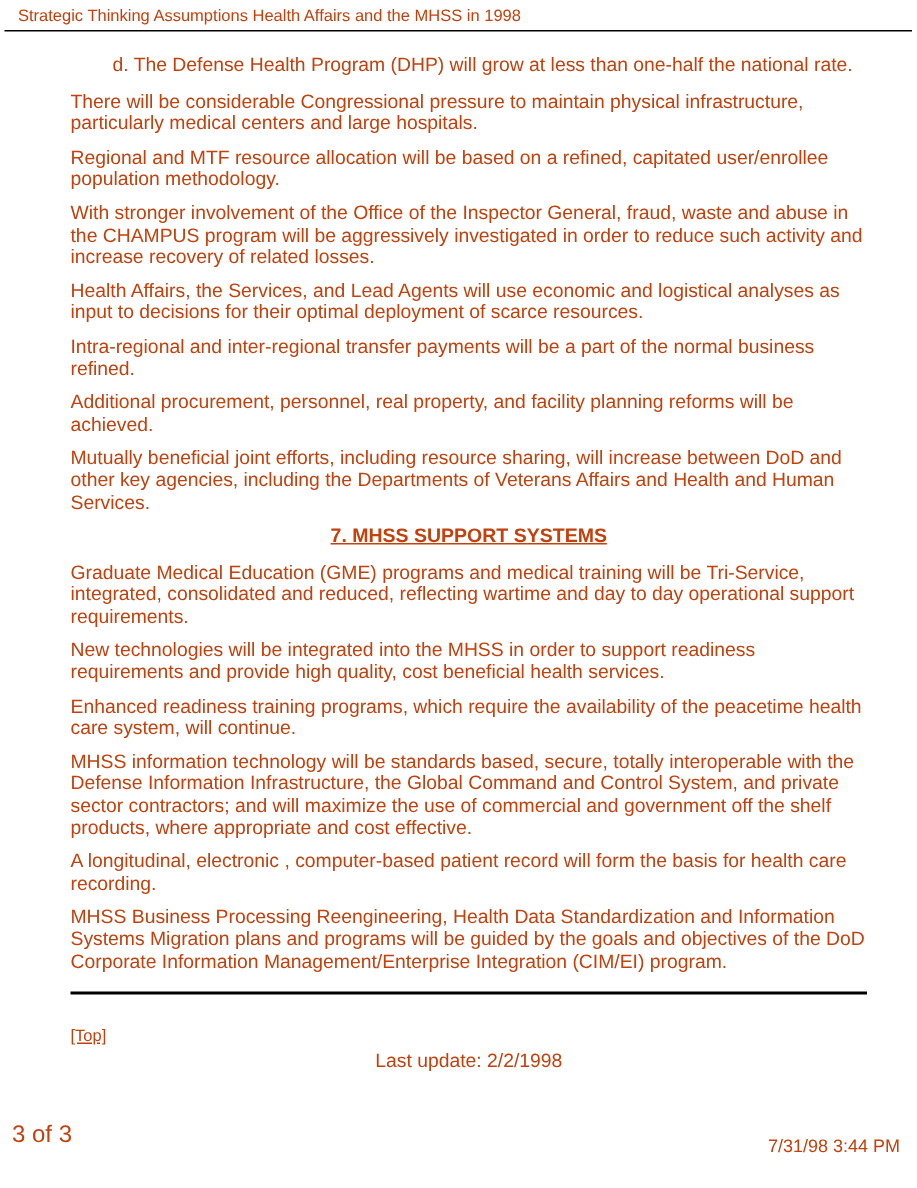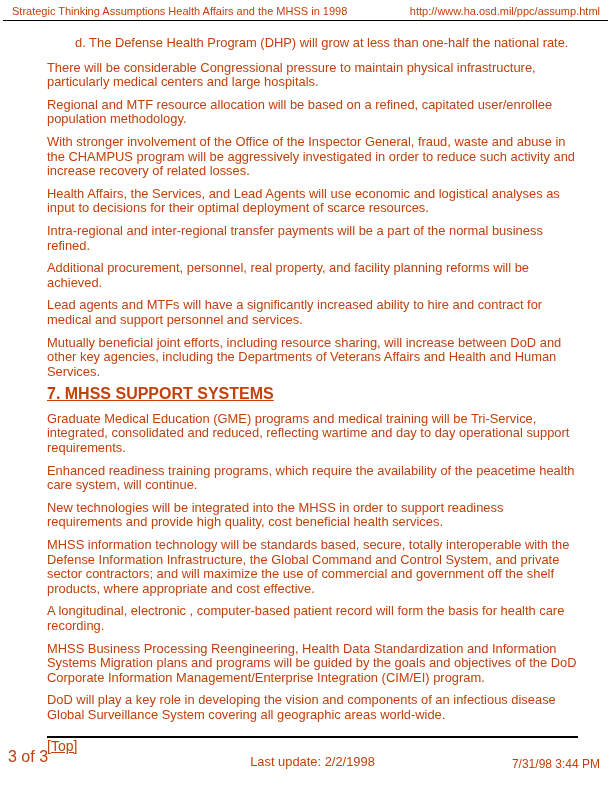--- a/index.html
+++ b/index.html
@@ -34,36 +34,38 @@
     line-height: 14.6px;
   }
   .content p {
     margin: 0 0 8px 0;
   }
   p.indent {
     margin-left: 28px;
     margin-bottom: 10px;
   }
   .section-heading {
-    font-size: 16px;
+    font-size: 13px;
     font-weight: bold;
     text-decoration: underline;
     margin: 6px 0 10px 0;
+    text-align: center;
   }
   hr.rule {
     border: none;
     border-top: 2px solid #000000;
     margin: 13px 0 1px 0;
   }
   .top-link {
     display: inline-block;
     text-decoration: underline;
-    font-size: 14px;
+    font-size: 11px;
     line-height: 15px;
     cursor: pointer;
+    margin-top: 20px;
   }
   .last-update {
     font-size: 12.9px;
     line-height: 15px;
     text-align: center;
   }
   .footer-left {
     position: absolute;
     left: 8px;
     bottom: 26px;
@@ -76,44 +78,41 @@
     font-size: 12px;
   }
 </style>
 </head>
 <body>
 
 <div class="page">
 
   <div class="print-header">
     <span class="hdr-title">Strategic Thinking Assumptions Health Affairs and the MHSS in 1998</span>
-    <span class="hdr-url">http://www.ha.osd.mil/ppc/assump.html</span>
   </div>
 
   <div class="content">
     <p class="indent">d. The Defense Health Program (DHP) will grow at less than one-half the national rate.</p>
 
     <p>There will be considerable Congressional pressure to maintain physical infrastructure, particularly medical centers and large hospitals.</p>
     <p>Regional and MTF resource allocation will be based on a refined, capitated user/enrollee population methodology.</p>
     <p>With stronger involvement of the Office of the Inspector General, fraud, waste and abuse in the CHAMPUS program will be aggressively investigated in order to reduce such activity and increase recovery of related losses.</p>
     <p>Health Affairs, the Services, and Lead Agents will use economic and logistical analyses as input to decisions for their optimal deployment of scarce resources.</p>
     <p>Intra-regional and inter-regional transfer payments will be a part of the normal business refined.</p>
     <p>Additional procurement, personnel, real property, and facility planning reforms will be achieved.</p>
-    <p>Lead agents and MTFs will have a significantly increased ability to hire and contract for medical and support personnel and services.</p>
     <p>Mutually beneficial joint efforts, including resource sharing, will increase between DoD and other key agencies, including the Departments of Veterans Affairs and Health and Human Services.</p>
 
     <div class="section-heading">7. MHSS SUPPORT SYSTEMS</div>
 
     <p>Graduate Medical Education (GME) programs and medical training will be Tri-Service, integrated, consolidated and reduced, reflecting wartime and day to day operational support requirements.</p>
+    <p>New technologies will be integrated into the MHSS in order to support readiness requirements and provide high quality, cost beneficial health services.</p>
     <p>Enhanced readiness training programs, which require the availability of the peacetime health care system, will continue.</p>
-    <p>New technologies will be integrated into the MHSS in order to support readiness requirements and provide high quality, cost beneficial health services.</p>
     <p>MHSS information technology will be standards based, secure, totally interoperable with the Defense Information Infrastructure, the Global Command and Control System, and private sector contractors; and will maximize the use of commercial and government off the shelf products, where appropriate and cost effective.</p>
     <p>A longitudinal, electronic , computer-based patient record will form the basis for health care recording.</p>
     <p>MHSS Business Processing Reengineering, Health Data Standardization and Information Systems Migration plans and programs will be guided by the goals and objectives of the DoD Corporate Information Management/Enterprise Integration (CIM/EI) program.</p>
-    <p>DoD will play a key role in developing the vision and components of an infectious disease Global Surveillance System covering all geographic areas world-wide.</p>
 
     <hr class="rule">
     <div class="top-link">[Top]</div>
     <div class="last-update">Last update: 2/2/1998</div>
   </div>
 
   <div class="footer-left">3 of 3</div>
   <div class="footer-right">7/31/98 3:44 PM</div>
 
 </div>

